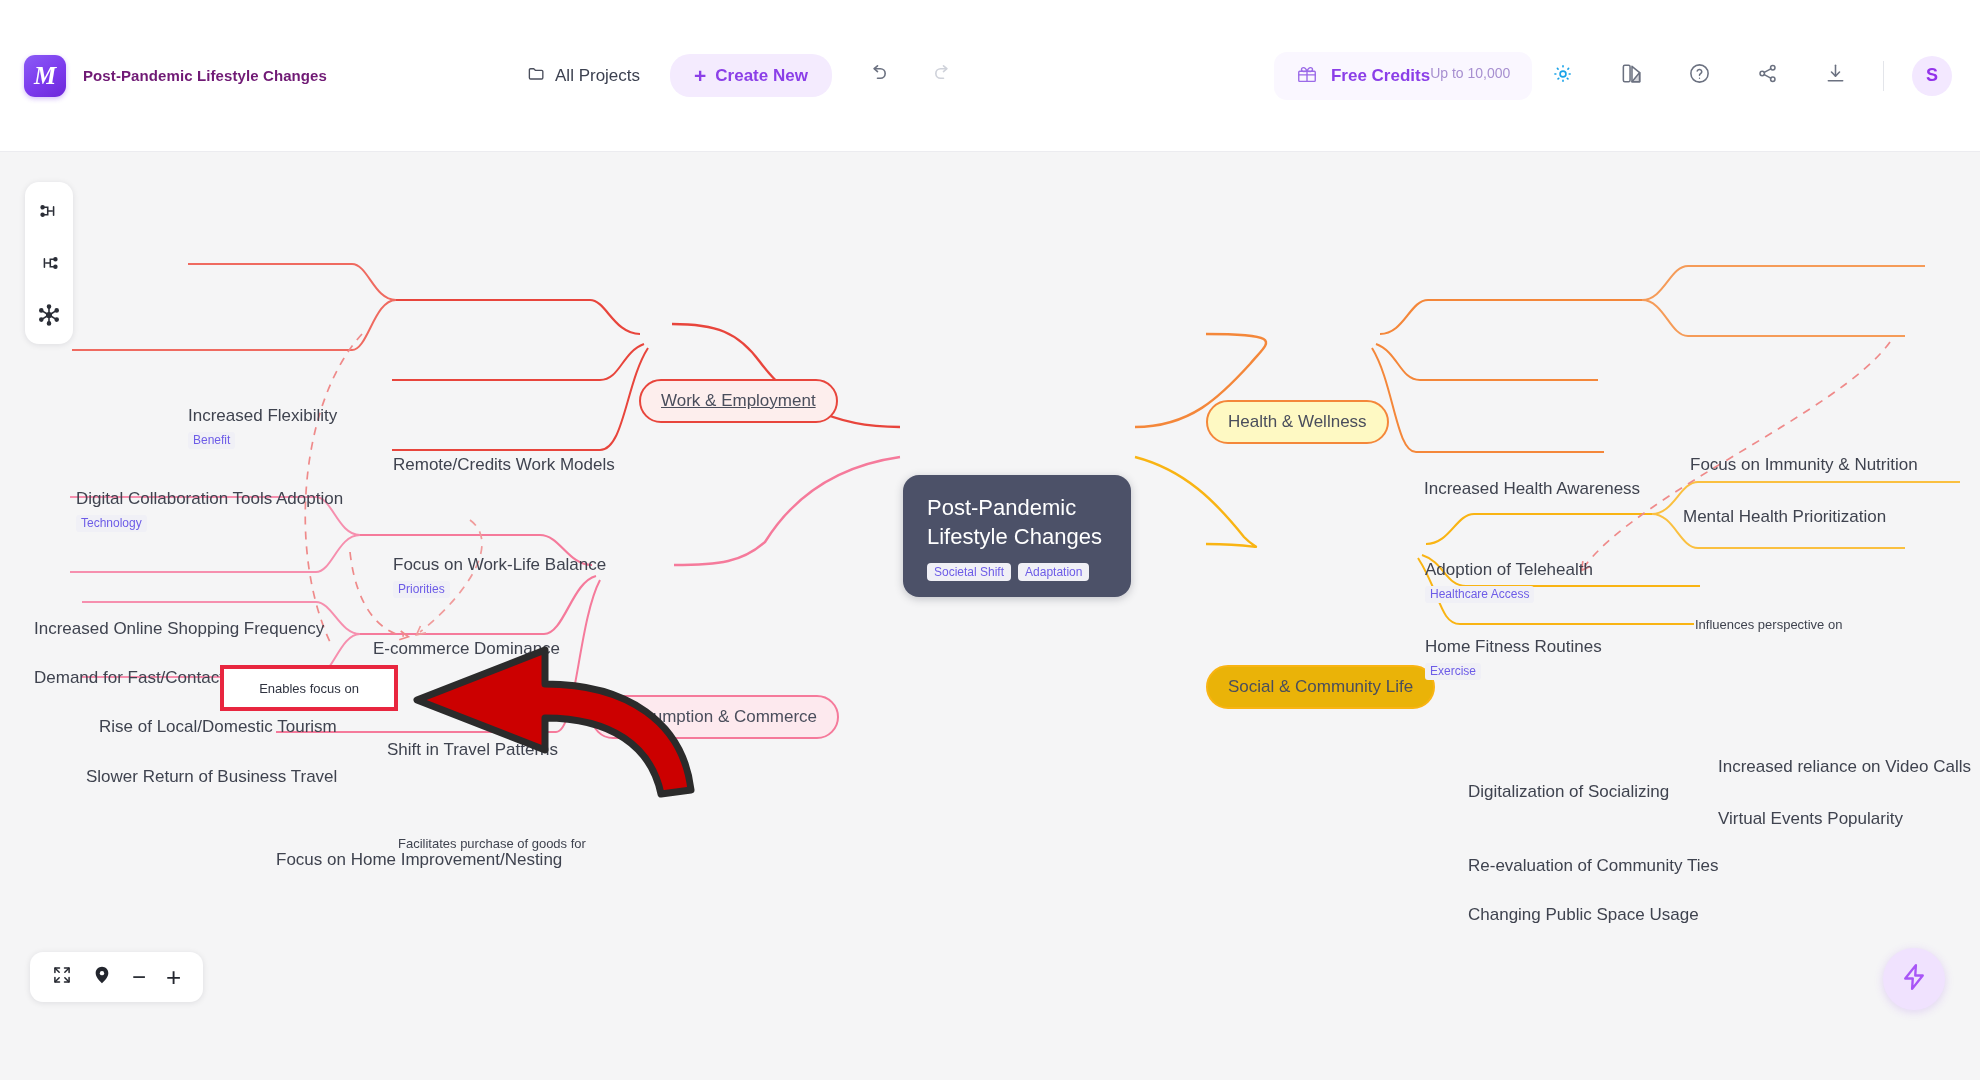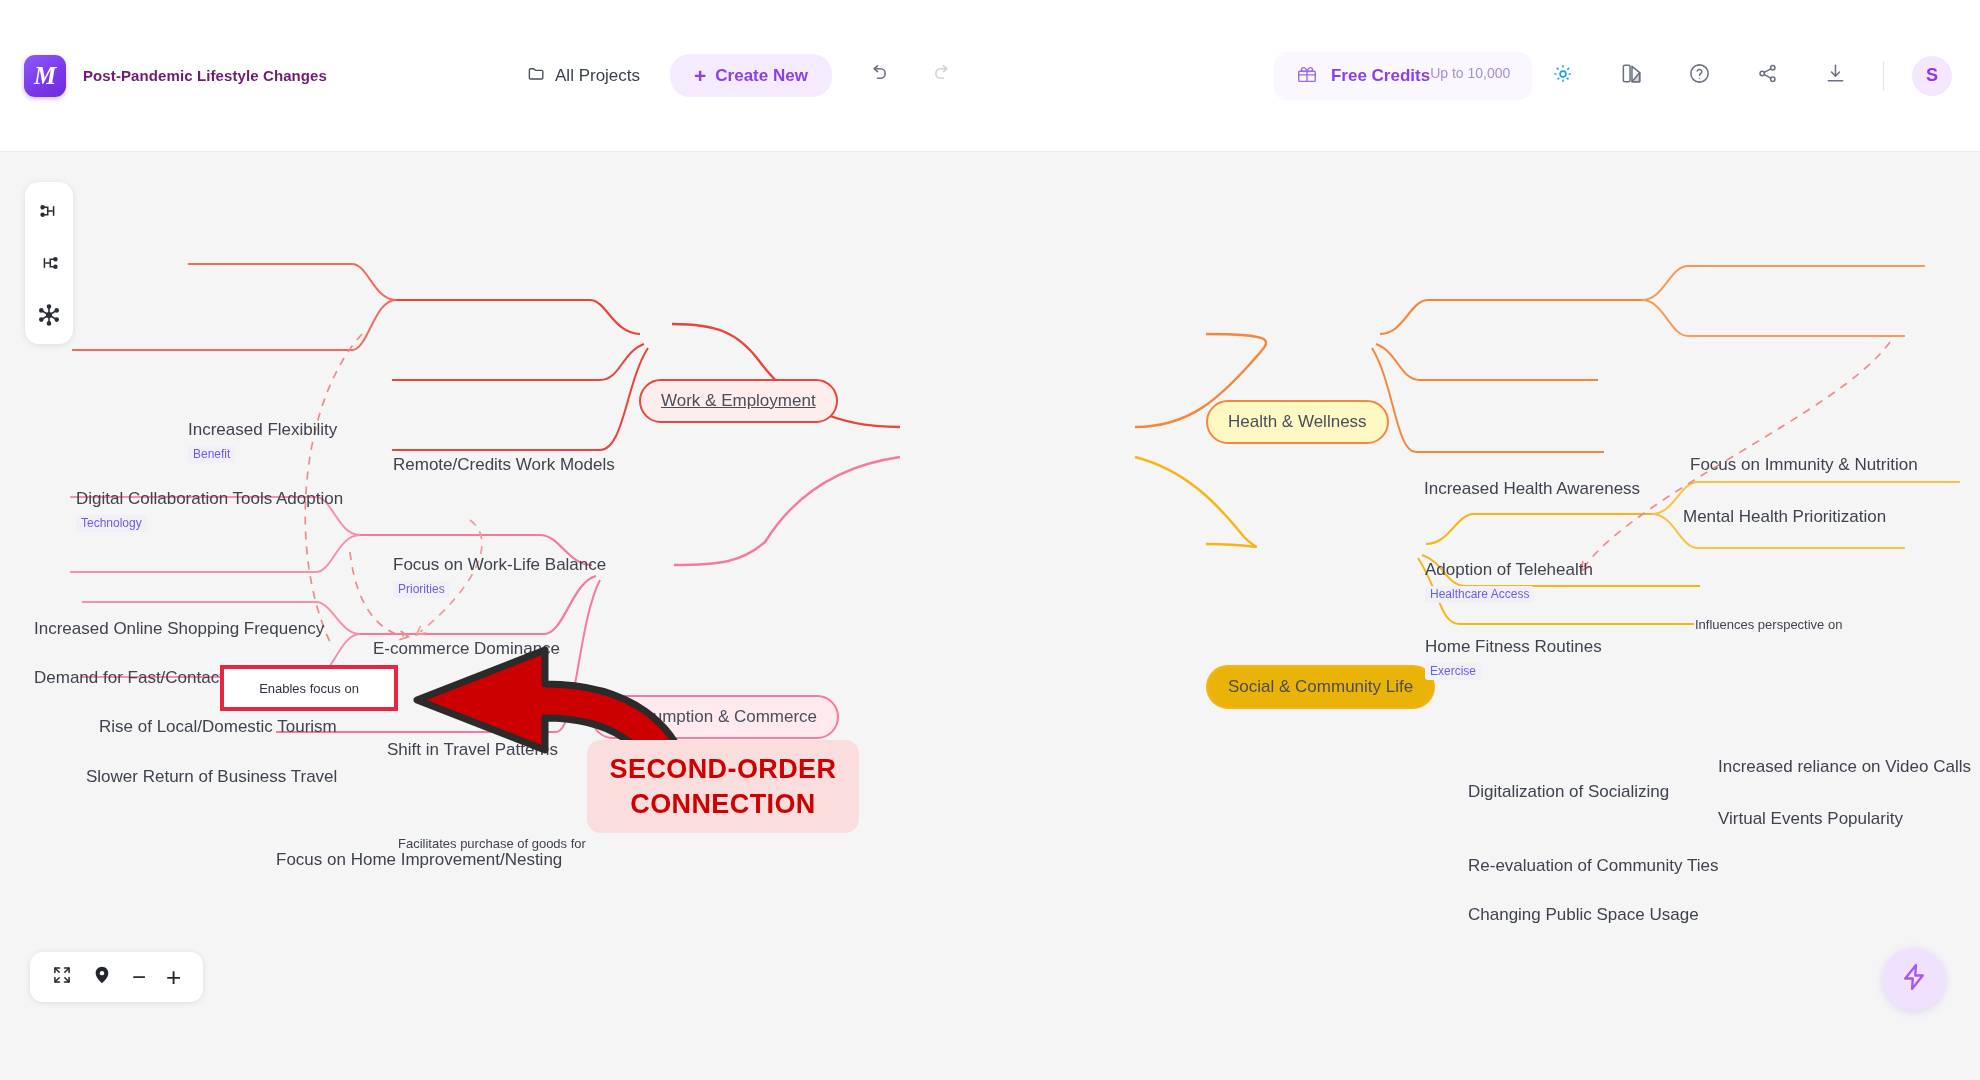--- a/index.html
+++ b/index.html
@@ -363,34 +363,42 @@
           <circle cx="12" cy="3.6" r="1.5" fill="#2b2e37"></circle>
             <circle cx="4.3" cy="7.4" r="1.5" fill="#2b2e37"></circle>
           <circle cx="19.7" cy="7.4" r="1.5" fill="#2b2e37"></circle>
             <circle cx="4.3" cy="16.6" r="1.5" fill="#2b2e37"></circle>
           <circle cx="19.7" cy="16.6" r="1.5" fill="#2b2e37"></circle>
             <circle cx="12" cy="20.4" r="1.5" fill="#2b2e37"></circle>
         </svg>
       </div>
     </div>
 
+    <div class="node root-node" style="left:903px; top:323px;">
+      <div class="root-title">Post-Pandemic</div>
+      <div class="root-title">Lifestyle Changes</div>
+      <div class="root-tags">
+        <span class="tag-chip">Societal Shift</span>
+        <span class="tag-chip">Adaptation</span>
+      </div>
+    </div>
 
     <div class="node branch-node b-work" style="left:639px; top:227px;">Work &amp; Employment</div>
 
     <div class="node branch-node b-cons" style="left:591px; top:543px;">Consumption &amp; Commerce</div>
 
     <div class="node branch-node b-health" style="left:1206px; top:248px;">Health &amp; Wellness</div>
 
     <div class="node branch-node b-social" style="left:1206px; top:513px;">Social &amp; Community Life</div>
 
     <div class="node leaf" style="left:393px; top:303px;">
       <span class="leaf-title">Remote/Credits Work Models</span>
     </div>
 
-    <div class="node leaf" style="left:188px; top:268px;">
+    <div class="node leaf" style="left:188px; top:254px;">
       <span class="leaf-title">Increased Flexibility</span>
       <span class="leaf-tag">Benefit</span>
     </div>
 
     <div class="node leaf" style="left:76px; top:337px;">
       <span class="leaf-title">Digital Collaboration Tools Adoption</span>
       <span class="leaf-tag">Technology</span>
     </div>
 
     <div class="node leaf" style="left:393px; top:403px;">
@@ -474,24 +482,20 @@
     <div class="rel-label" style="left:1695px; top:465px;">Influences perspective on</div>
 
     <div class="hl-box" style="left:220px; top:513px; width:178px; height:46px;">
       <span>Enables focus on</span>
     </div>
 
     <svg class="annot-arrow" style="left:395px; top:470px;" width="320" height="180" viewBox="0 0 320 180">
       <path d="M296,168 C288,100 232,62 150,62 L150,28 L22,78 L150,128 L150,96 C216,96 256,124 266,172 Z" fill="#cc0000" stroke="#2b2b2b" stroke-width="7" stroke-linejoin="round"></path>
     </svg>
 
-    <div class="annot" style="left:587px; top:588px; width:272px;">
-      <div>SECOND-ORDER</div>
-      <div>CONNECTION</div>
-    </div>
 
     <div class="zoombar">
       <div class="zb">
         <span>
           <svg width="20" height="20" viewBox="0 0 24 24" fill="none" stroke="#23262e" stroke-width="1.8" stroke-linecap="round" stroke-linejoin="round">
             <polyline points="3.5,9 3.5,3.5 9,3.5"></polyline>
               <polyline points="15,3.5 20.5,3.5 20.5,9"></polyline>
             <polyline points="20.5,15 20.5,20.5 15,20.5"></polyline>
               <polyline points="9,20.5 3.5,20.5 3.5,15"></polyline>
             <path d="M3.8,3.8 L8.6,8.6M20.2,3.8 L15.4,8.6M20.2,20.2 L15.4,15.4M3.8,20.2 L8.6,15.4"></path>

